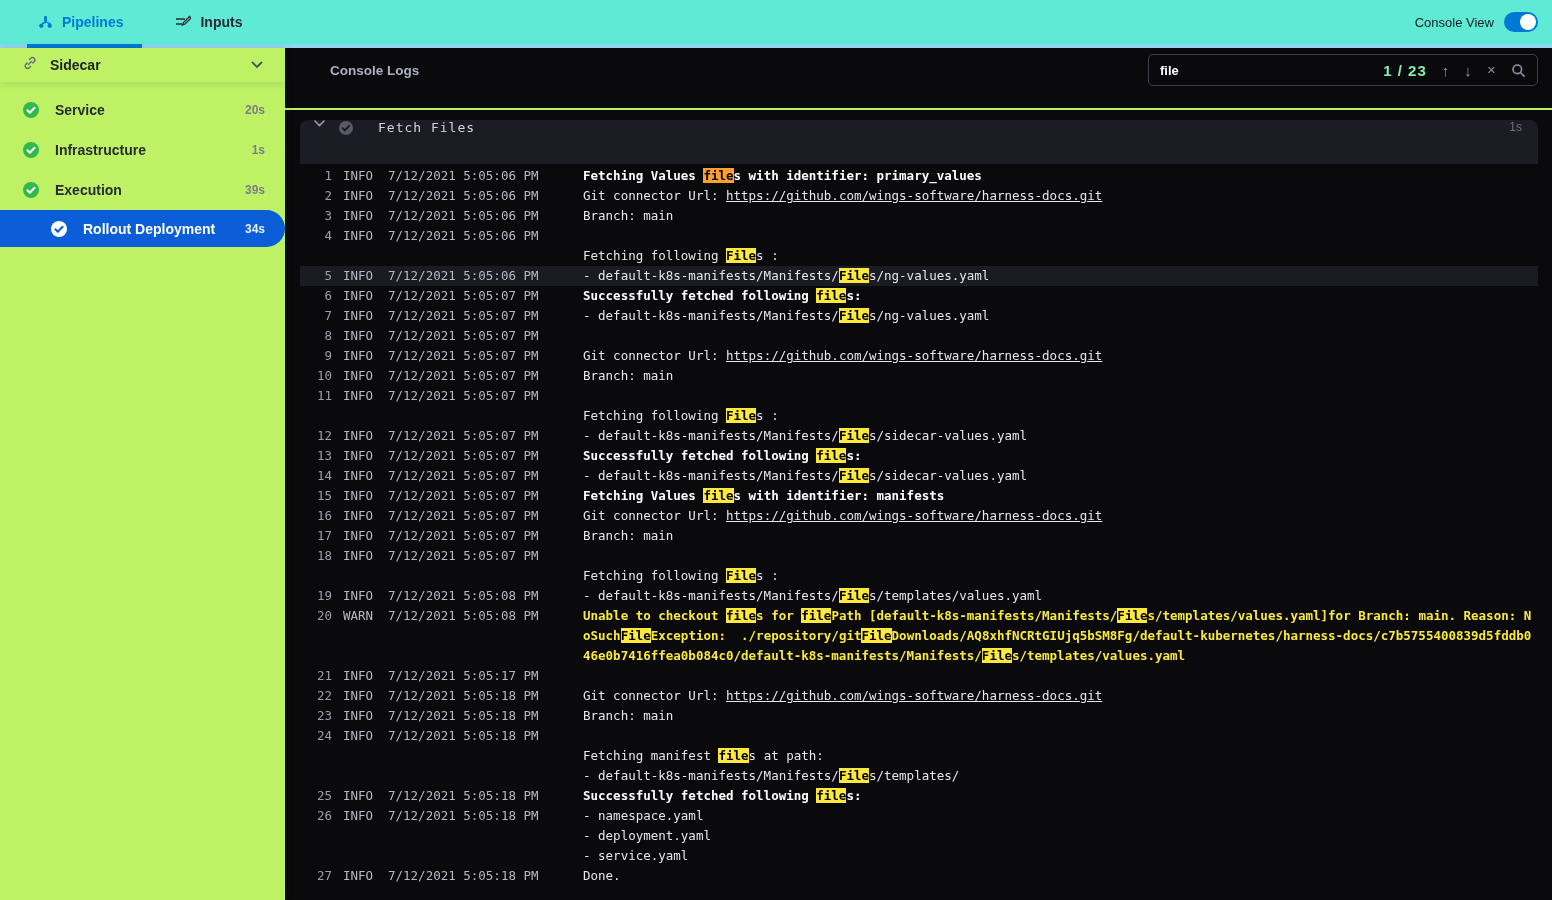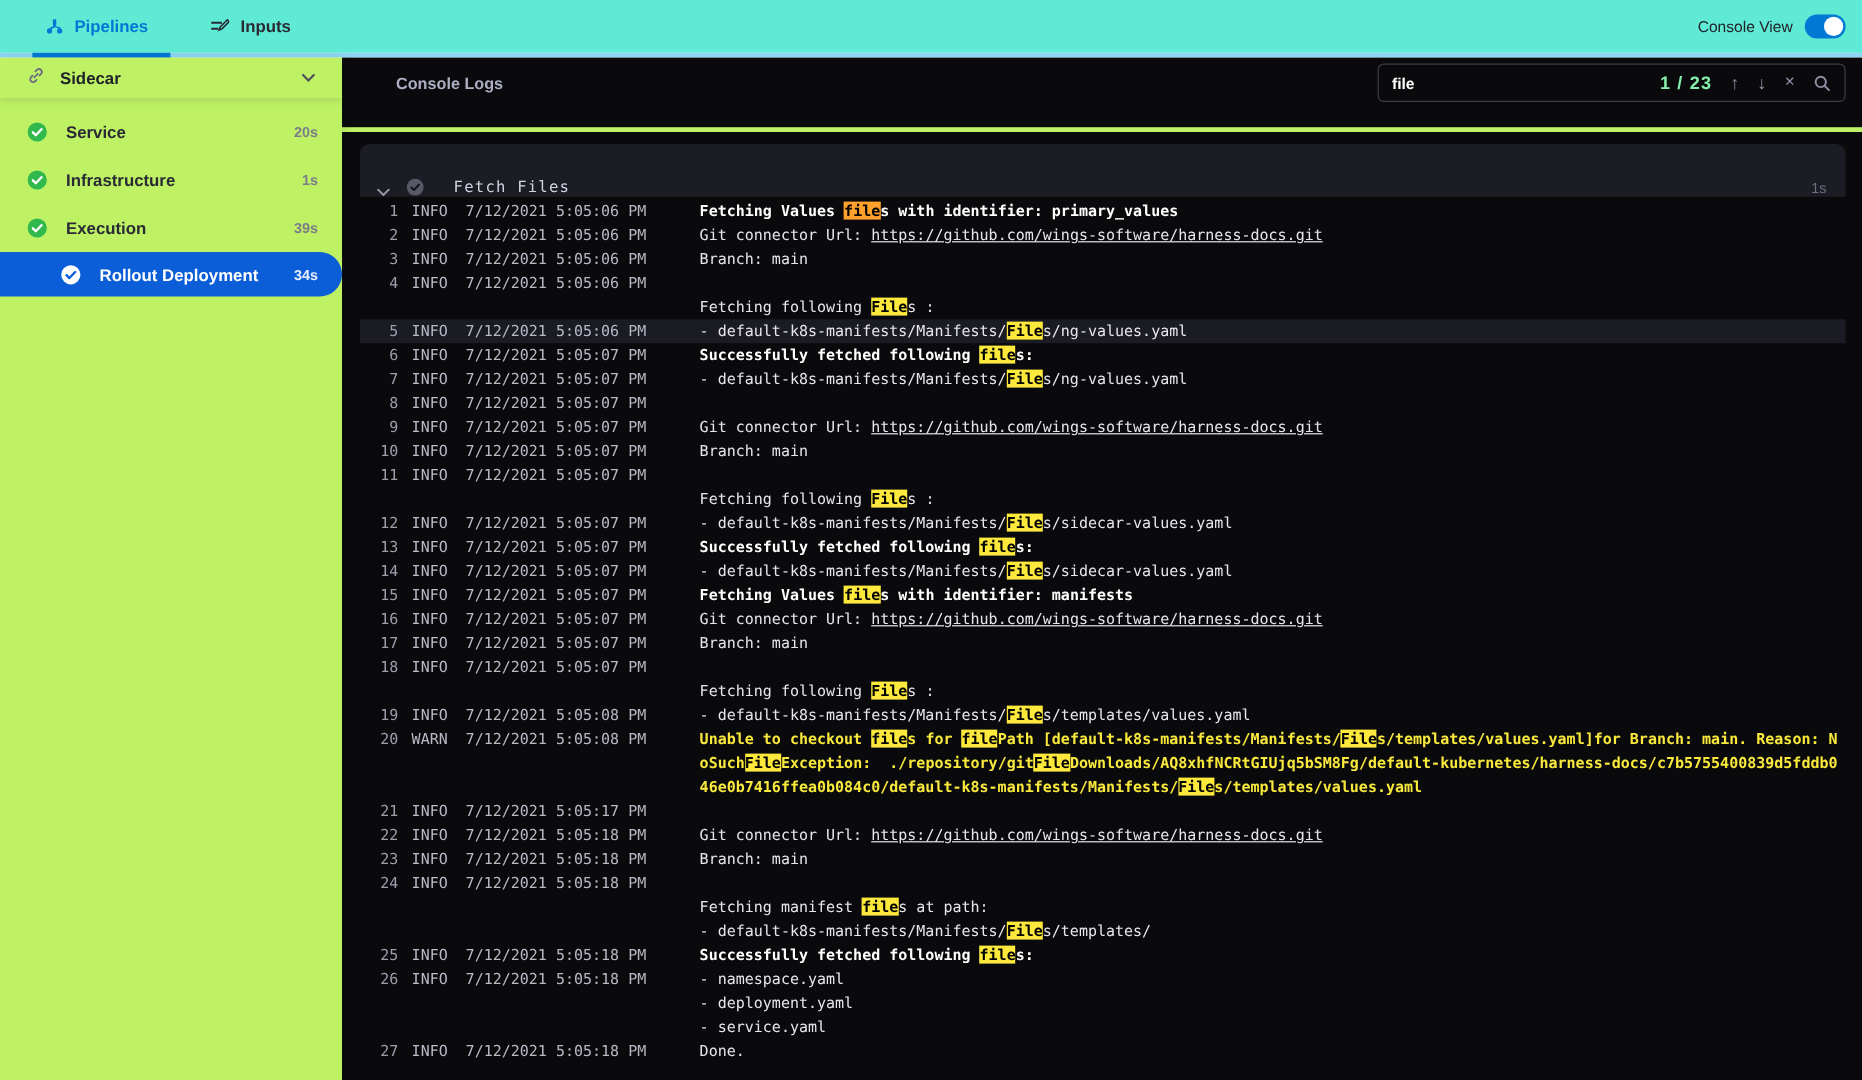--- a/index.html
+++ b/index.html
@@ -37,36 +37,36 @@
           font-size:14px; color:#2a2a35; cursor:pointer;font-weight:bold; }
   .step .label { margin-left:15px; }
   .step .dur { margin-left:auto; font-size:12px; color:#7c7d89; }
   .step.selected { background:#0b5ed7; color:#fff; border-radius:0 20px 20px 0;
                    height:37px; padding-left:50px; font-weight:600; }
   .step.selected .dur { color:#e8efff; }
 
   
   .console { flex:1; background:#0a0a0d; position:relative; min-width:0; }
   .console-header { height:62px; display:flex; align-items:center; justify-content:space-between;
-                    padding:0 14px 16px 45px; border-bottom:4px solid #bef264; }
+                    padding:0 14px 16px 45px; border-bottom:2px solid #bef264; }
   .console-title { font-size:13.5px; font-weight:bold; color:#aeafc2; }
 
   .searchbox { width:390px; height:32px; border:1px solid #3c3d49; border-radius:5px;
                display:flex; align-items:center; padding:0 11px; gap:15px; }
   .search-value { flex:1; font-size:13px; color:#fff; font-weight:600;
                   background:transparent; border:none; outline:none;
                   font-family:"Liberation Sans",sans-serif; }
   .search-counter { font-size:15px; color:#86efac; font-weight:600; letter-spacing:1px; }
   .sicon { color:#8f90a6; font-size:15px; line-height:1; cursor:pointer; display:flex; align-items:center; }
   .sicon.close { font-size:11px; }
 
   
   .section { margin:10px 14px 0 15px; }
   .section-header { height:44px; background:#1c1c25; border-radius:8px 8px 0 0;
-                    display:flex; align-items:flex-end; padding:0 16px 0 14px; }
+                    display:flex; align-items:flex-start; padding:0 16px 0 14px; }
   .sh-chev { display:flex; cursor:pointer; }
   .sh-check { margin-left:13px; display:flex; }
   .sh-title { margin-left:24px; font-family:"DejaVu Sans Mono",monospace; font-size:13px;
               color:#d2d3de; letter-spacing:1px; }
   .sh-dur { margin-left:auto; font-size:12px; color:#70717f; font-family:"Liberation Sans",sans-serif; }
 
   .log-list { padding-top:2px; }
   .log-line { display:flex; align-items:flex-start; line-height:20px;
               font-family:"DejaVu Sans Mono",monospace; font-size:12.5px; }
   .log-line.selected { background:#1b1b23; }

